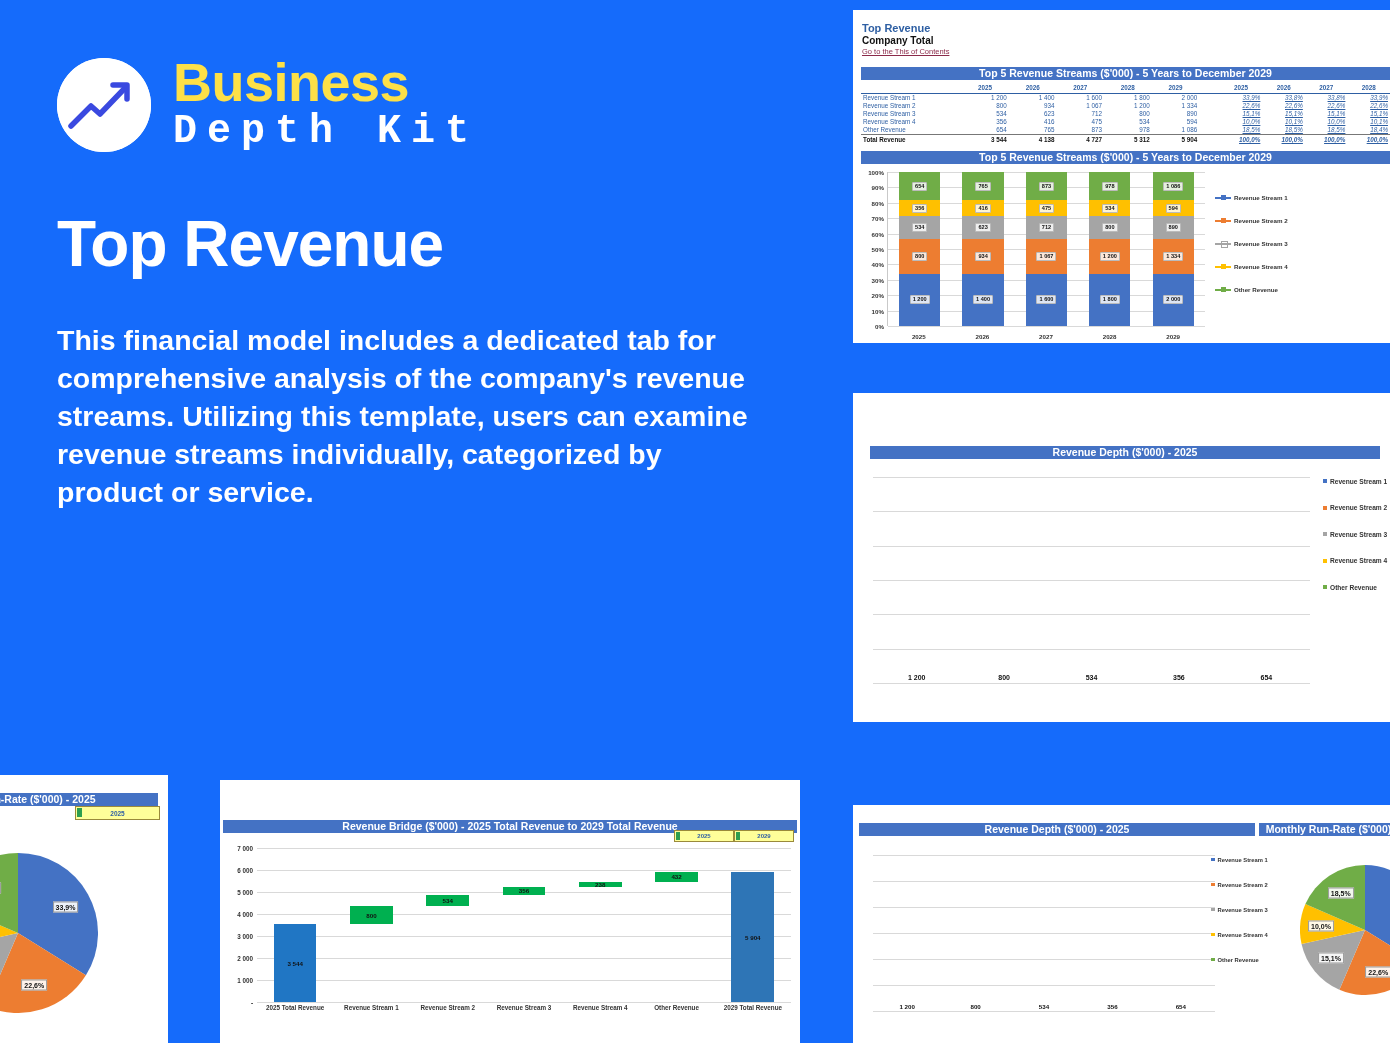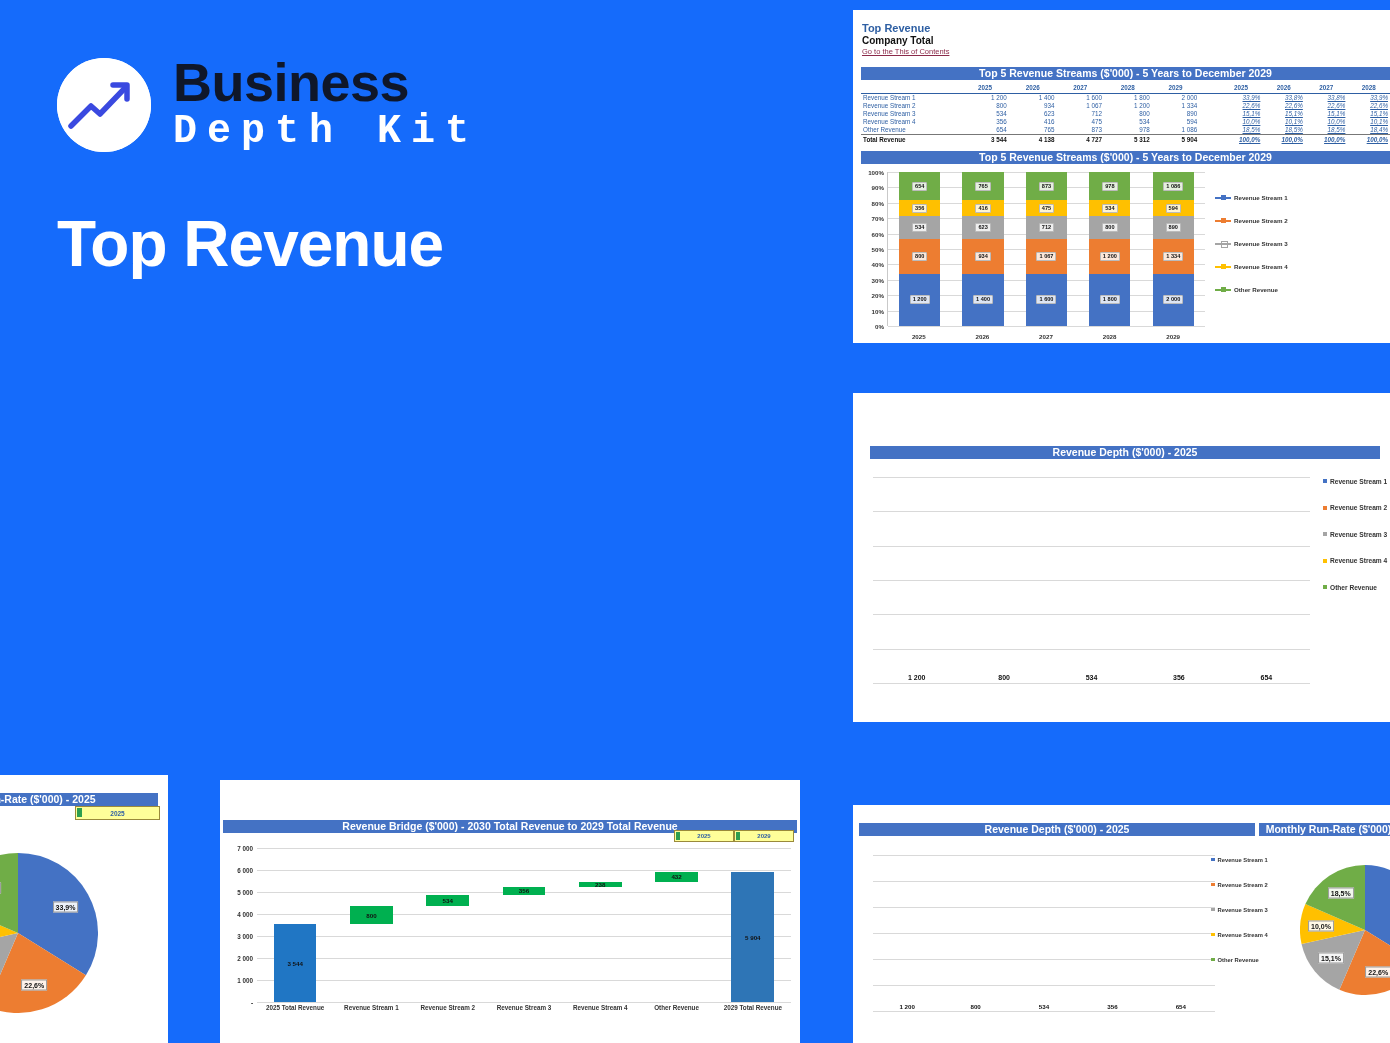--- a/index.html
+++ b/index.html
@@ -8,21 +8,21 @@
     background:#156BFB;
     font-family:"Liberation Sans",sans-serif;
     position:relative;
   }
   
   #hero{position:absolute;left:0;top:0;width:853px;height:1043px;}
   #logo-row{position:absolute;left:57px;top:55px;display:flex;align-items:center;gap:22px;}
   #logo-badge{width:94px;height:94px;border-radius:50%;background:#ffffff;position:relative;flex:0 0 auto;}
   #logo-badge svg{position:absolute;left:0;top:0;}
   #logo-words{display:flex;flex-direction:column;justify-content:center;}
-  #brand-top{font-size:54px;font-weight:bold;color:#0f172a;line-height:1.0;letter-spacing:-0.5px;}
+  #brand-top{font-size:54px;font-weight:bold;color:#fde047;line-height:1.0;letter-spacing:-0.5px;}
   #brand-bottom{font-size:40px;font-weight:bold;color:#ffffff;line-height:1.15;letter-spacing:10px;
     font-family:"Liberation Mono",monospace;}
   #hero-title{position:absolute;left:57px;top:212px;font-size:64px;font-weight:bold;color:#ffffff;
     letter-spacing:-1px;line-height:1;}
   #hero-desc{position:absolute;left:57px;top:322px;width:700px;font-size:28.5px;font-weight:bold;
     color:#ffffff;line-height:1.33;}
 
   
   .panel{position:absolute;background:#ffffff;overflow:hidden;}
   .bar-title{background:#4472C4;color:#ffffff;font-size:10.5px;font-weight:bold;text-align:center;
@@ -141,20 +141,21 @@
         <path d="M56 27 L70 27 L70 41" stroke="#3A49E0" stroke-width="5.5" fill="none" stroke-linecap="round" stroke-linejoin="round"></path>
       </svg>
     </div>
     <div id="logo-words">
       <div id="brand-top">Business</div>
       <div id="brand-bottom">Depth Kit</div>
     </div>
   </div>
 
   <div id="hero-title">Top Revenue</div>
+  <div id="hero-desc">This financial model includes a dedicated tab for comprehensive analysis of the company's revenue streams. Utilizing this template, users can examine revenue streams individually, categorized by product or service.</div>
 </div>
 
 <div class="panel" id="panel-sheet">
 
   <div id="sheet-hdr">
     <div id="sheet-t1">Top Revenue</div>
     <div id="sheet-t2">Company Total</div>
     <div id="sheet-link">Go to the This of Contents</div>
   </div>
 
@@ -489,21 +490,21 @@
   <div id="pie-l-canvas" style="position: absolute;"><svg width="160" height="160">
         <path d="M80 80 L80 0 A80 80 0 0 1 147.90439008208486 122.29649876266421 Z" fill="#4472C4"></path>
         <path d="M80 80 L147.90439008208486 122.29649876266421 A80 80 0 0 1 48.48874991525577 153.53258541692048 Z" fill="#ED7D31"></path>
         <path d="M80 80 L48.48874991525577 153.53258541692048 A80 80 0 0 1 1.8955647425893147 97.3117645871512 Z" fill="#A5A5A5"></path>
         <path d="M80 80 L1.8955647425893147 97.3117645871512 A80 80 0 0 1 6.616573780623241 48.142932396322365 Z" fill="#FFC000"></path>
         <path d="M80 80 L6.616573780623241 48.142932396322365 A80 80 0 0 1 80.00000000000006 0 Z" fill="#70AD47"></path>
       </svg><div class="pieseg-lab" style="left: 127.56px; top: 53.5924px;">33,9%</div><div class="pieseg-lab" style="left: 96.3064px; top: 131.899px;">22,6%</div><div class="pieseg-lab" style="left: 50.1596px; top: 34.5147px;">18,5%</div></div>
 </div>
 
 <div class="panel" id="panel-bridge">
-  <div class="bar-title" id="bridge-bar">Revenue Bridge ($'000) - 2030 Total Revenue to 2029 Total Revenue</div>
+  <div class="bar-title" id="bridge-bar">Revenue Bridge ($'000) - 2025 Total Revenue to 2029 Total Revenue</div>
   <div id="bridge-spins">
     <div class="spin">
       <span>2025</span>
     </div>
     <div class="spin">
       <span>2029</span>
     </div>
   </div>
   <div id="bridge-chart">
     <div id="bridge-plot">

